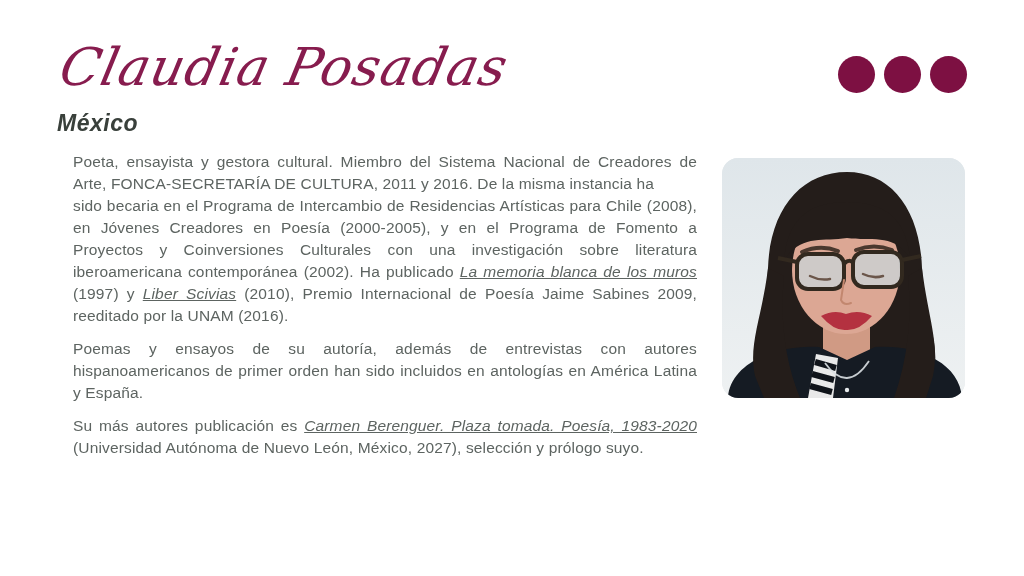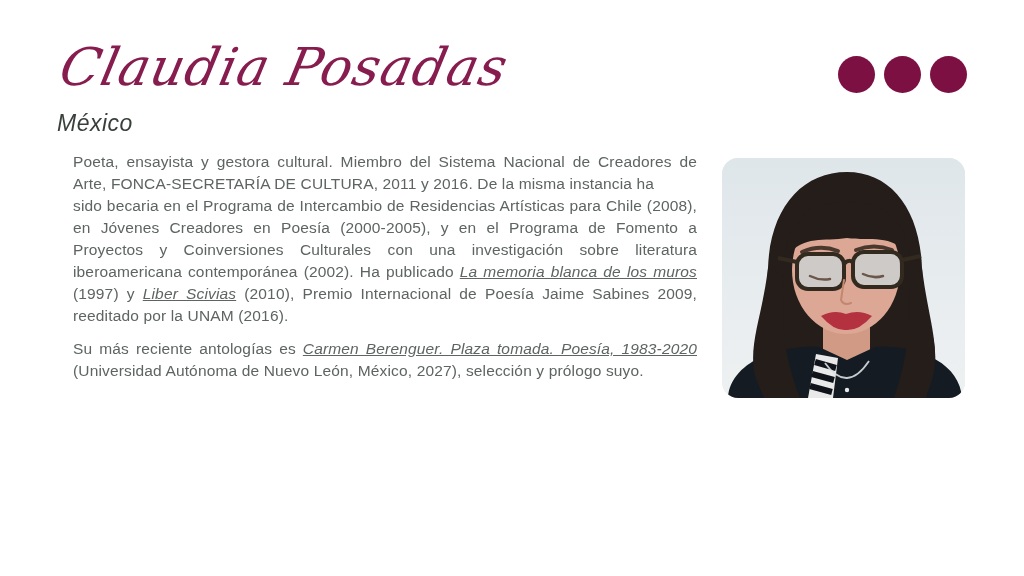--- a/index.html
+++ b/index.html
@@ -26,21 +26,21 @@
     transform-origin: left bottom;
     letter-spacing: 1px;
     white-space: nowrap;
   }
 
   .country {
     position: absolute;
     left: 57px; top: 110px;
     font-family: "Liberation Sans", sans-serif;
     font-style: italic;
-    font-weight: 400;
+    font-weight: 700;
     font-size: 23px;
     color: #39403b;
     letter-spacing: 0.5px;
   }
 
   
   .bio {
     position: absolute;
     left: 57px; top: 151px;
     width: 640px;
@@ -80,21 +80,22 @@
 <body>
 
 <div class="slide">
 
   <div class="speaker-name" style="color: rgb(135, 28, 78);">Claudia Posadas</div>
 
   <div class="country">México</div>
 
   <div class="bio">
       <p><span>Poeta, ensayista y gestora cultural. Miembro del Sistema Nacional de Creadores de Arte, FONCA-SECRETARÍA DE CULTURA, 2011 y 2016. De la misma instancia ha</span><br><span>sido becaria en el Programa de Intercambio de Residencias Artísticas para Chile (2008), en Jóvenes Creadores en Poesía (2000-2005), y en el Programa de Fomento a Proyectos y Coinversiones Culturales con una investigación sobre literatura iberoamericana contemporánea (2002). Ha publicado </span><span class="it">La memoria blanca de los muros</span><span> (1997) y </span><span class="it">Liber Scivias</span><span> (2010), Premio Internacional de Poesía Jaime Sabines 2009, reeditado por la UNAM (2016).</span></p>
-      <p><span>Su más reciente antologías es </span><span class="it">Carmen Berenguer. Plaza tomada. Poesía, 1983-2020</span><span> (Universidad Autónoma de Nuevo León, México, 2027), selección y prólogo suyo.</span></p>
+      <p><span>Poemas y ensayos de su autoría, además de entrevistas con autores hispanoamericanos de primer orden han sido incluidos en antologías en América Latina y España.</span></p>
+      <p><span>Su más autores publicación es </span><span class="it">Carmen Berenguer. Plaza tomada. Poesía, 1983-2020</span><span> (Universidad Autónoma de Nuevo León, México, 2027), selección y prólogo suyo.</span></p>
     </div>
 
   <div class="dots">
       <div class="dot" style="background: rgb(125, 16, 66);"></div>
       <div class="dot" style="background: rgb(125, 16, 66);"></div>
       <div class="dot" style="background: rgb(125, 16, 66);"></div>
     </div>
 
   <div class="photo">
     <svg width="243" height="240" viewBox="0 0 243 240" xmlns="http://www.w3.org/2000/svg">

